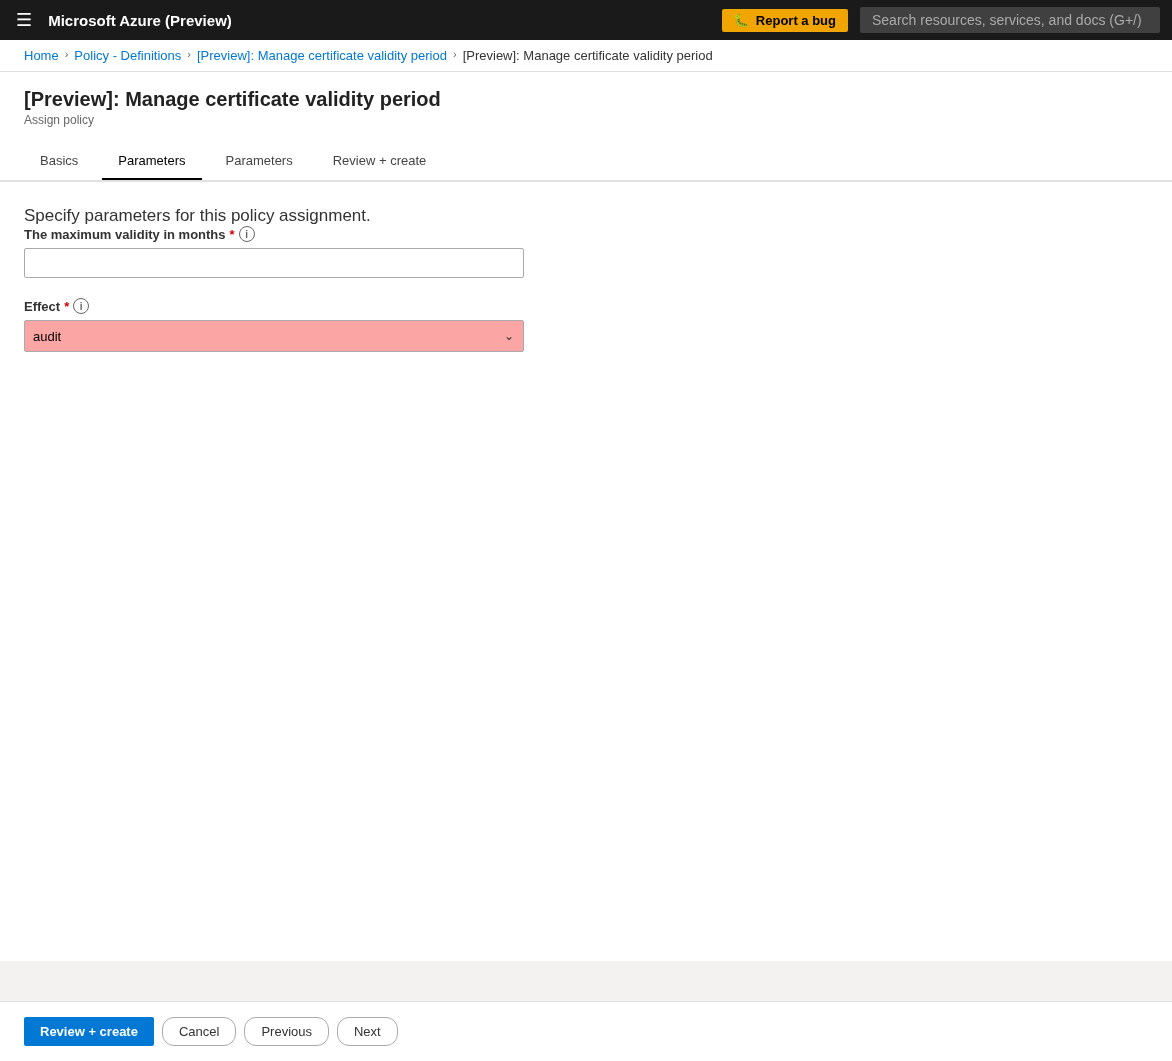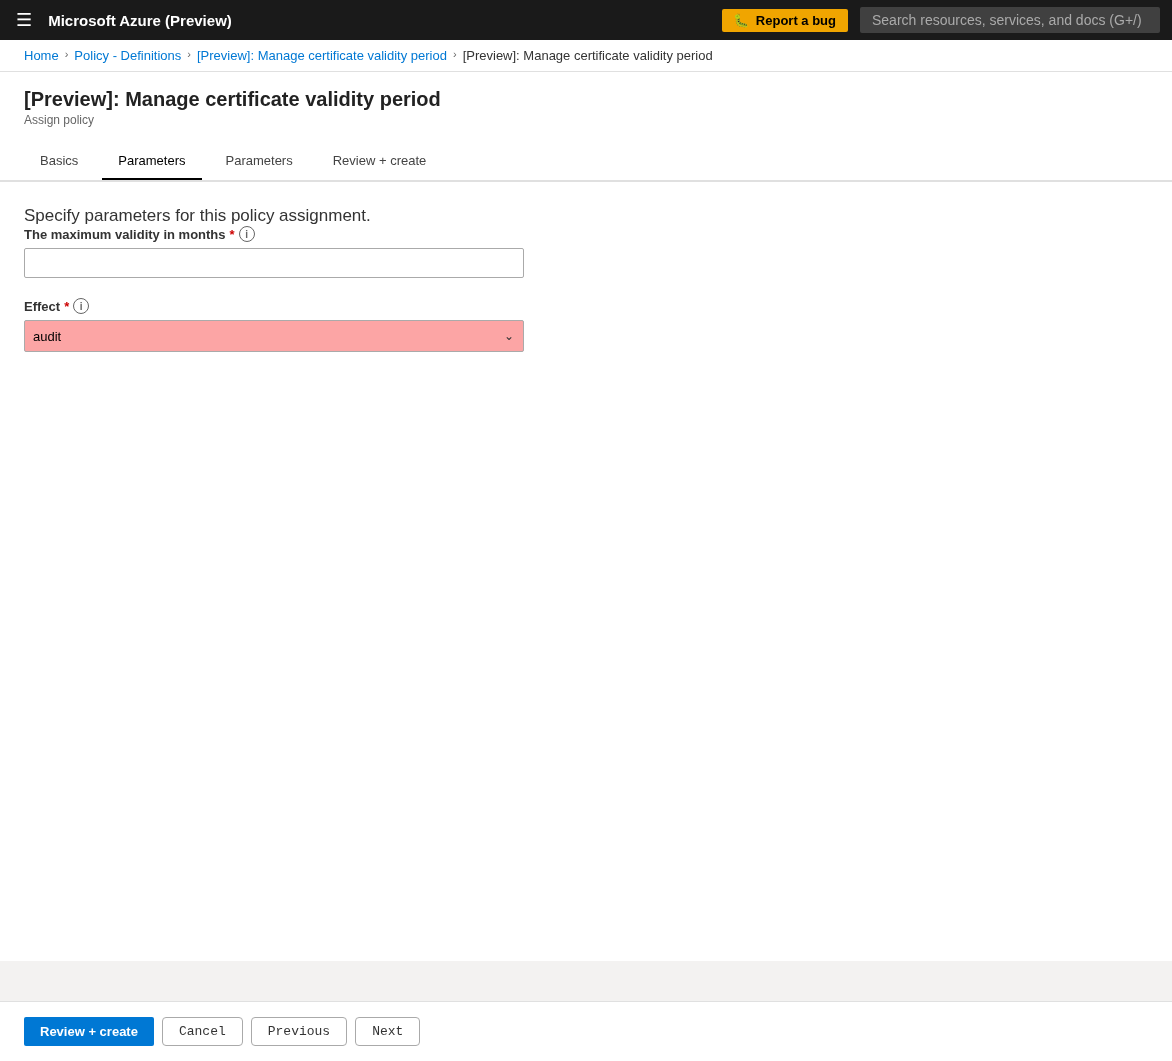--- a/index.html
+++ b/index.html
@@ -208,25 +208,24 @@
       padding: 7px 16px;
       font-size: 13px;
       font-weight: 600;
       cursor: pointer;
     }
 
     .btn-secondary {
       background: #fff;
       color: #333;
       border: 1px solid #aaa;
-      border-radius: 4px;
+      border-radius: 12px;
       padding: 6px 16px;
       font-size: 13px;
       cursor: pointer;
-      font-family: Liberation Mono, monospace;
     }
   </style>
 </head>
 <body>
 
 <div class="top-bar">
   <span class="top-bar-menu">☰</span>
   <span class="top-bar-title">Microsoft Azure (Preview)</span>
   <button class="report-bug-btn">
     <span>🐛</span>

